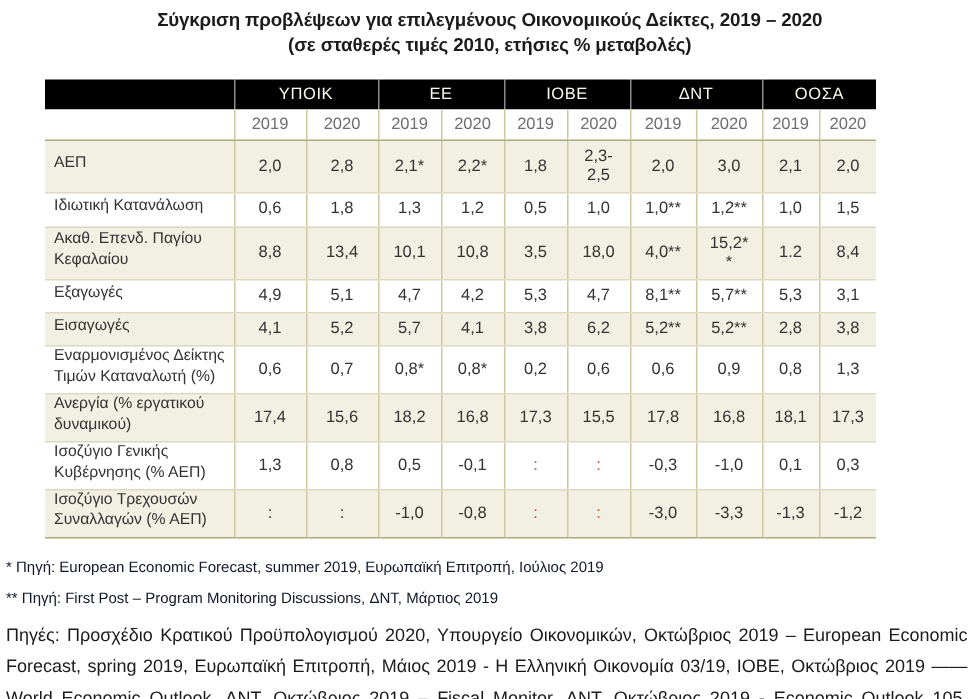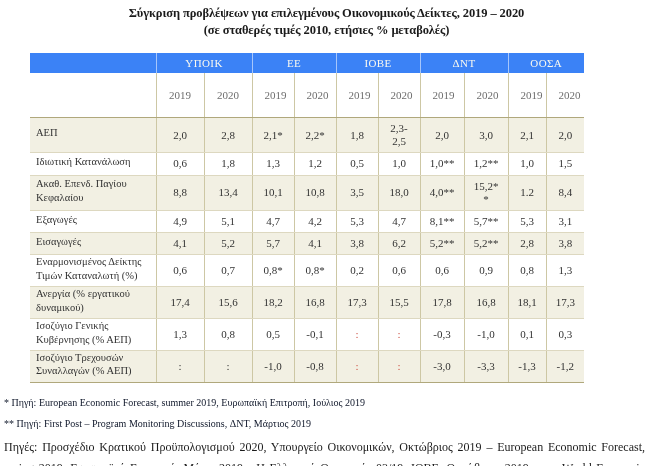--- a/index.html
+++ b/index.html
@@ -1,24 +1,24 @@
 <!DOCTYPE html>
 <html lang="el"><head>
 <meta charset="utf-8">
 <style>
   html,body{margin:0;padding:0;background:#fff;}
   body{width:653px;height:466px;font-family:"Liberation Sans",sans-serif;color:#1c1c1c;}
-  .page{position:relative;width:653px;height:466px;overflow:hidden;font-family:Liberation Serif, serif;}
+  .page{position:relative;width:653px;height:466px;overflow:hidden;}
   .title{margin-top:5px;text-align:center;font-weight:bold;font-size:12.5px;line-height:1.32;color:#1b1b1b;letter-spacing:-0.1px;}
   table.fcast{border-collapse:collapse;table-layout:fixed;margin:15px 0 0 30px;width:554px;font-size:11px;}
-  tr.agency-row th{background:#3b82f6;color:#fbf9ef;font-weight:normal;font-size:11px;height:20px;
+  tr.agency-row th{background:#000000;color:#fbf9ef;font-weight:normal;font-size:11px;height:20px;
       border-left:1px solid rgba(255,255,255,0.55);letter-spacing:0.4px;padding:0;}
   tr.agency-row th:first-child{border-left:none;}
   tr.year-row > *{background:#fff;color:#6e6e6e;font-weight:normal;text-align:center;height:20px;
-      border-left:1px solid #cdc7a4;border-bottom:1px solid #b0a87c;font-size:11px;padding:12px;}
+      border-left:1px solid #cdc7a4;border-bottom:1px solid #b0a87c;font-size:11px;padding:0;}
   tr.year-row > *:first-child{border-left:none;}
   tbody td, tbody th{border-left:1px solid #cdc7a4;border-bottom:1px solid #ddd8c0;}
   tbody tr > *:first-child{border-left:none;}
   tbody th{text-align:left;font-weight:normal;font-size:10.5px;padding:0 4px 4px 6px;color:#333;line-height:1.28;}
   tbody td{text-align:center;color:#333;padding:4px 1px;white-space:pre-line;line-height:1.2;}
   tbody tr:nth-child(odd){background:#f2f0e3;}
   tbody tr:nth-child(even){background:#ffffff;}
   tbody tr:last-child > *{border-bottom:1px solid #b0a87c;}
   tbody td.red{color:#cc4f42;}
   .fn{margin:0 8px 0 4px;font-size:10px;color:#0f172a;line-height:1.3;}

